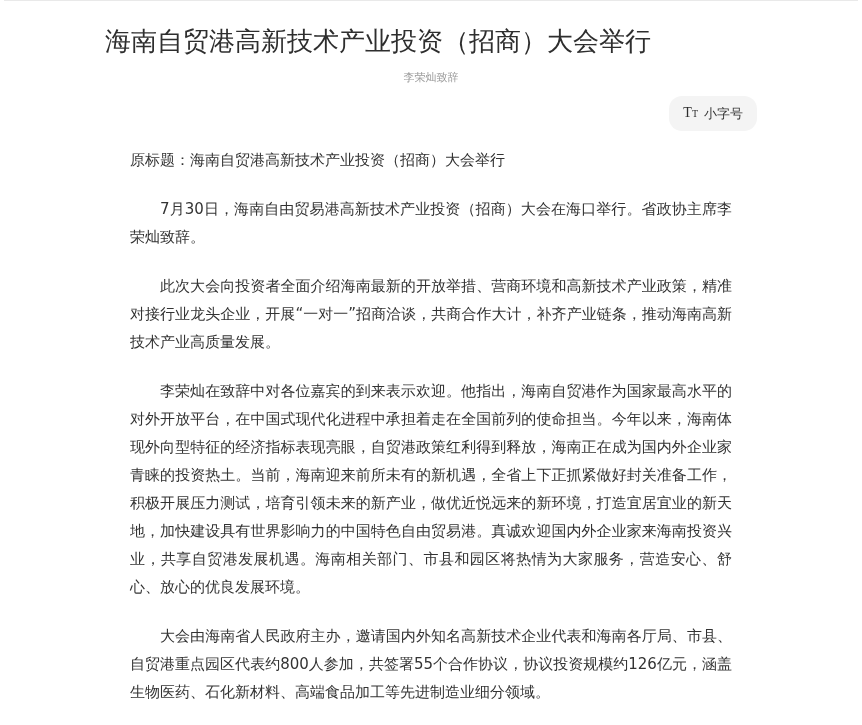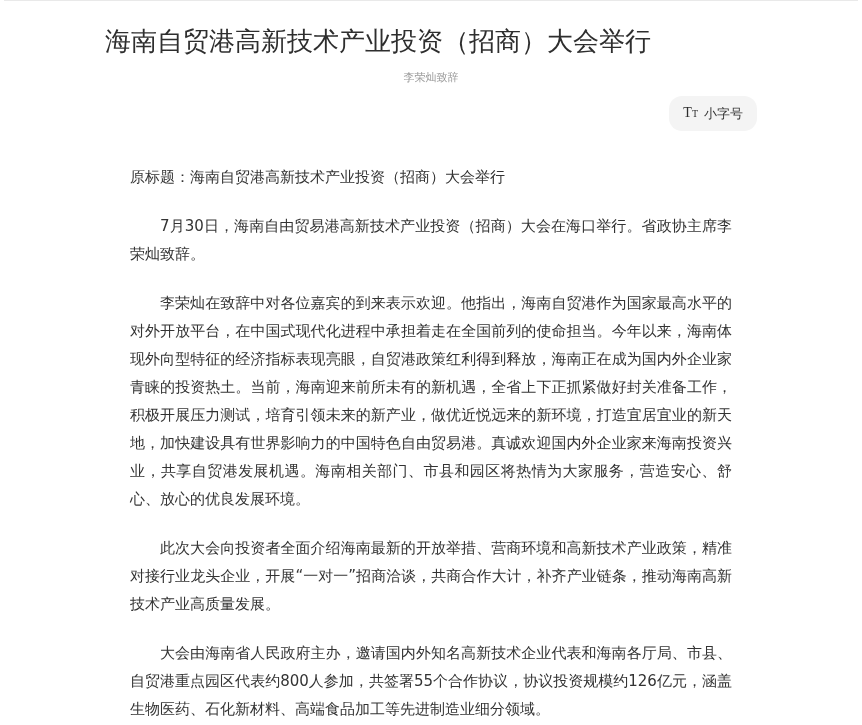--- a/index.html
+++ b/index.html
@@ -87,21 +87,21 @@
 
   .body {
     padding: 0 25px;
     font-size: 15px;
     line-height: 28px;
     color: #333333;
     text-align: justify;
   }
   .body p { margin: 21px 0; }
   .body p.indent { text-indent: 2em; }
-  .body p.orig-title { margin: 32px 0 21px 0; }
+  .body p.orig-title { margin: 15px 0 21px 0; }
 </style>
 </head>
 <body>
 
 <div>
 
 
   <hr class="divider">
 
   <div class="article">
@@ -114,21 +114,21 @@
     <div class="toolbar">
       <button class="font-btn">
         <span class="tt"><span class="t-big">T</span><span class="t-small">T</span></span>
         <span>小字号</span>
       </button>
     </div>
 
     <div class="body">
       <p class="orig-title">原标题：海南自贸港高新技术产业投资（招商）大会举行</p>
       <p class="indent">7月30日，海南自由贸易港高新技术产业投资（招商）大会在海口举行。省政协主席李荣灿致辞。</p>
+      <p class="indent">此次大会向投资者全面介绍海南最新的开放举措、营商环境和高新技术产业政策，精准对接行业龙头企业，开展“一对一”招商洽谈，共商合作大计，补齐产业链条，推动海南高新技术产业高质量发展。</p>
       <p class="indent">李荣灿在致辞中对各位嘉宾的到来表示欢迎。他指出，海南自贸港作为国家最高水平的对外开放平台，在中国式现代化进程中承担着走在全国前列的使命担当。今年以来，海南体现外向型特征的经济指标表现亮眼，自贸港政策红利得到释放，海南正在成为国内外企业家青睐的投资热土。当前，海南迎来前所未有的新机遇，全省上下正抓紧做好封关准备工作，积极开展压力测试，培育引领未来的新产业，做优近悦远来的新环境，打造宜居宜业的新天地，加快建设具有世界影响力的中国特色自由贸易港。真诚欢迎国内外企业家来海南投资兴业，共享自贸港发展机遇。海南相关部门、市县和园区将热情为大家服务，营造安心、舒心、放心的优良发展环境。</p>
-      <p class="indent">此次大会向投资者全面介绍海南最新的开放举措、营商环境和高新技术产业政策，精准对接行业龙头企业，开展“一对一”招商洽谈，共商合作大计，补齐产业链条，推动海南高新技术产业高质量发展。</p>
       <p class="indent">大会由海南省人民政府主办，邀请国内外知名高新技术企业代表和海南各厅局、市县、自贸港重点园区代表约800人参加，共签署55个合作协议，协议投资规模约126亿元，涵盖生物医药、石化新材料、高端食品加工等先进制造业细分领域。</p>
 
     </div>
 
   </div>
 
 </div>
 
 </body></html>

